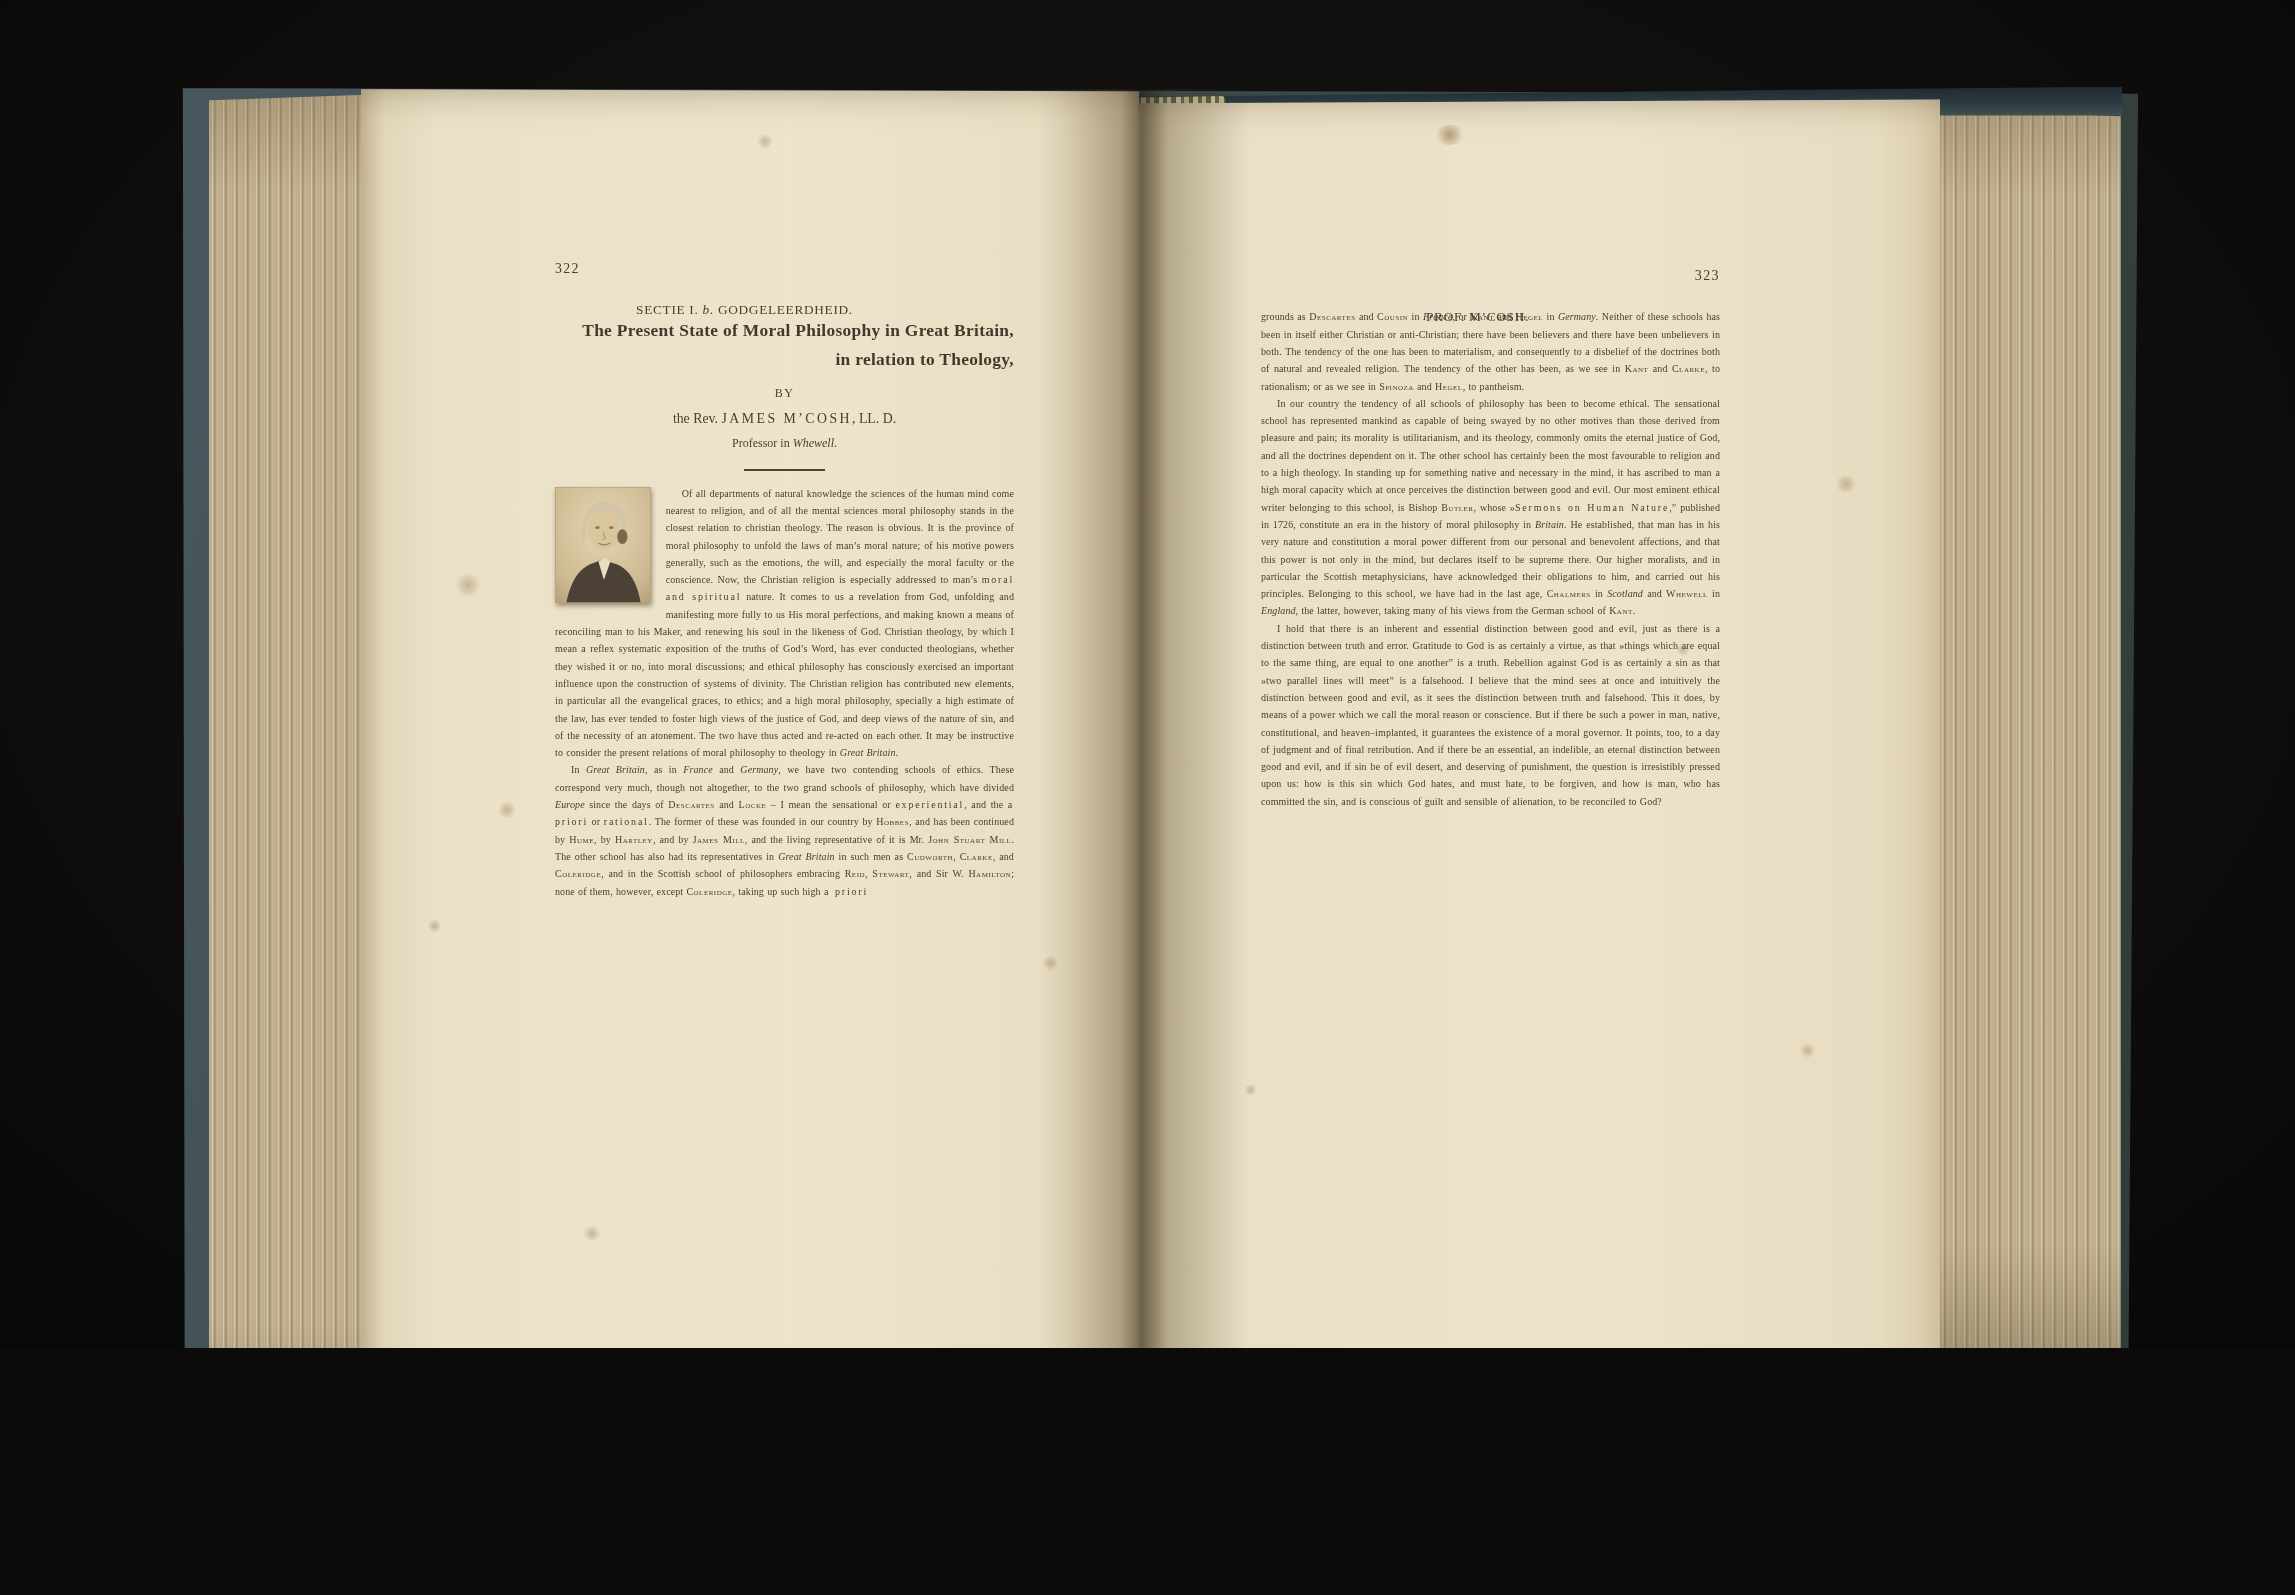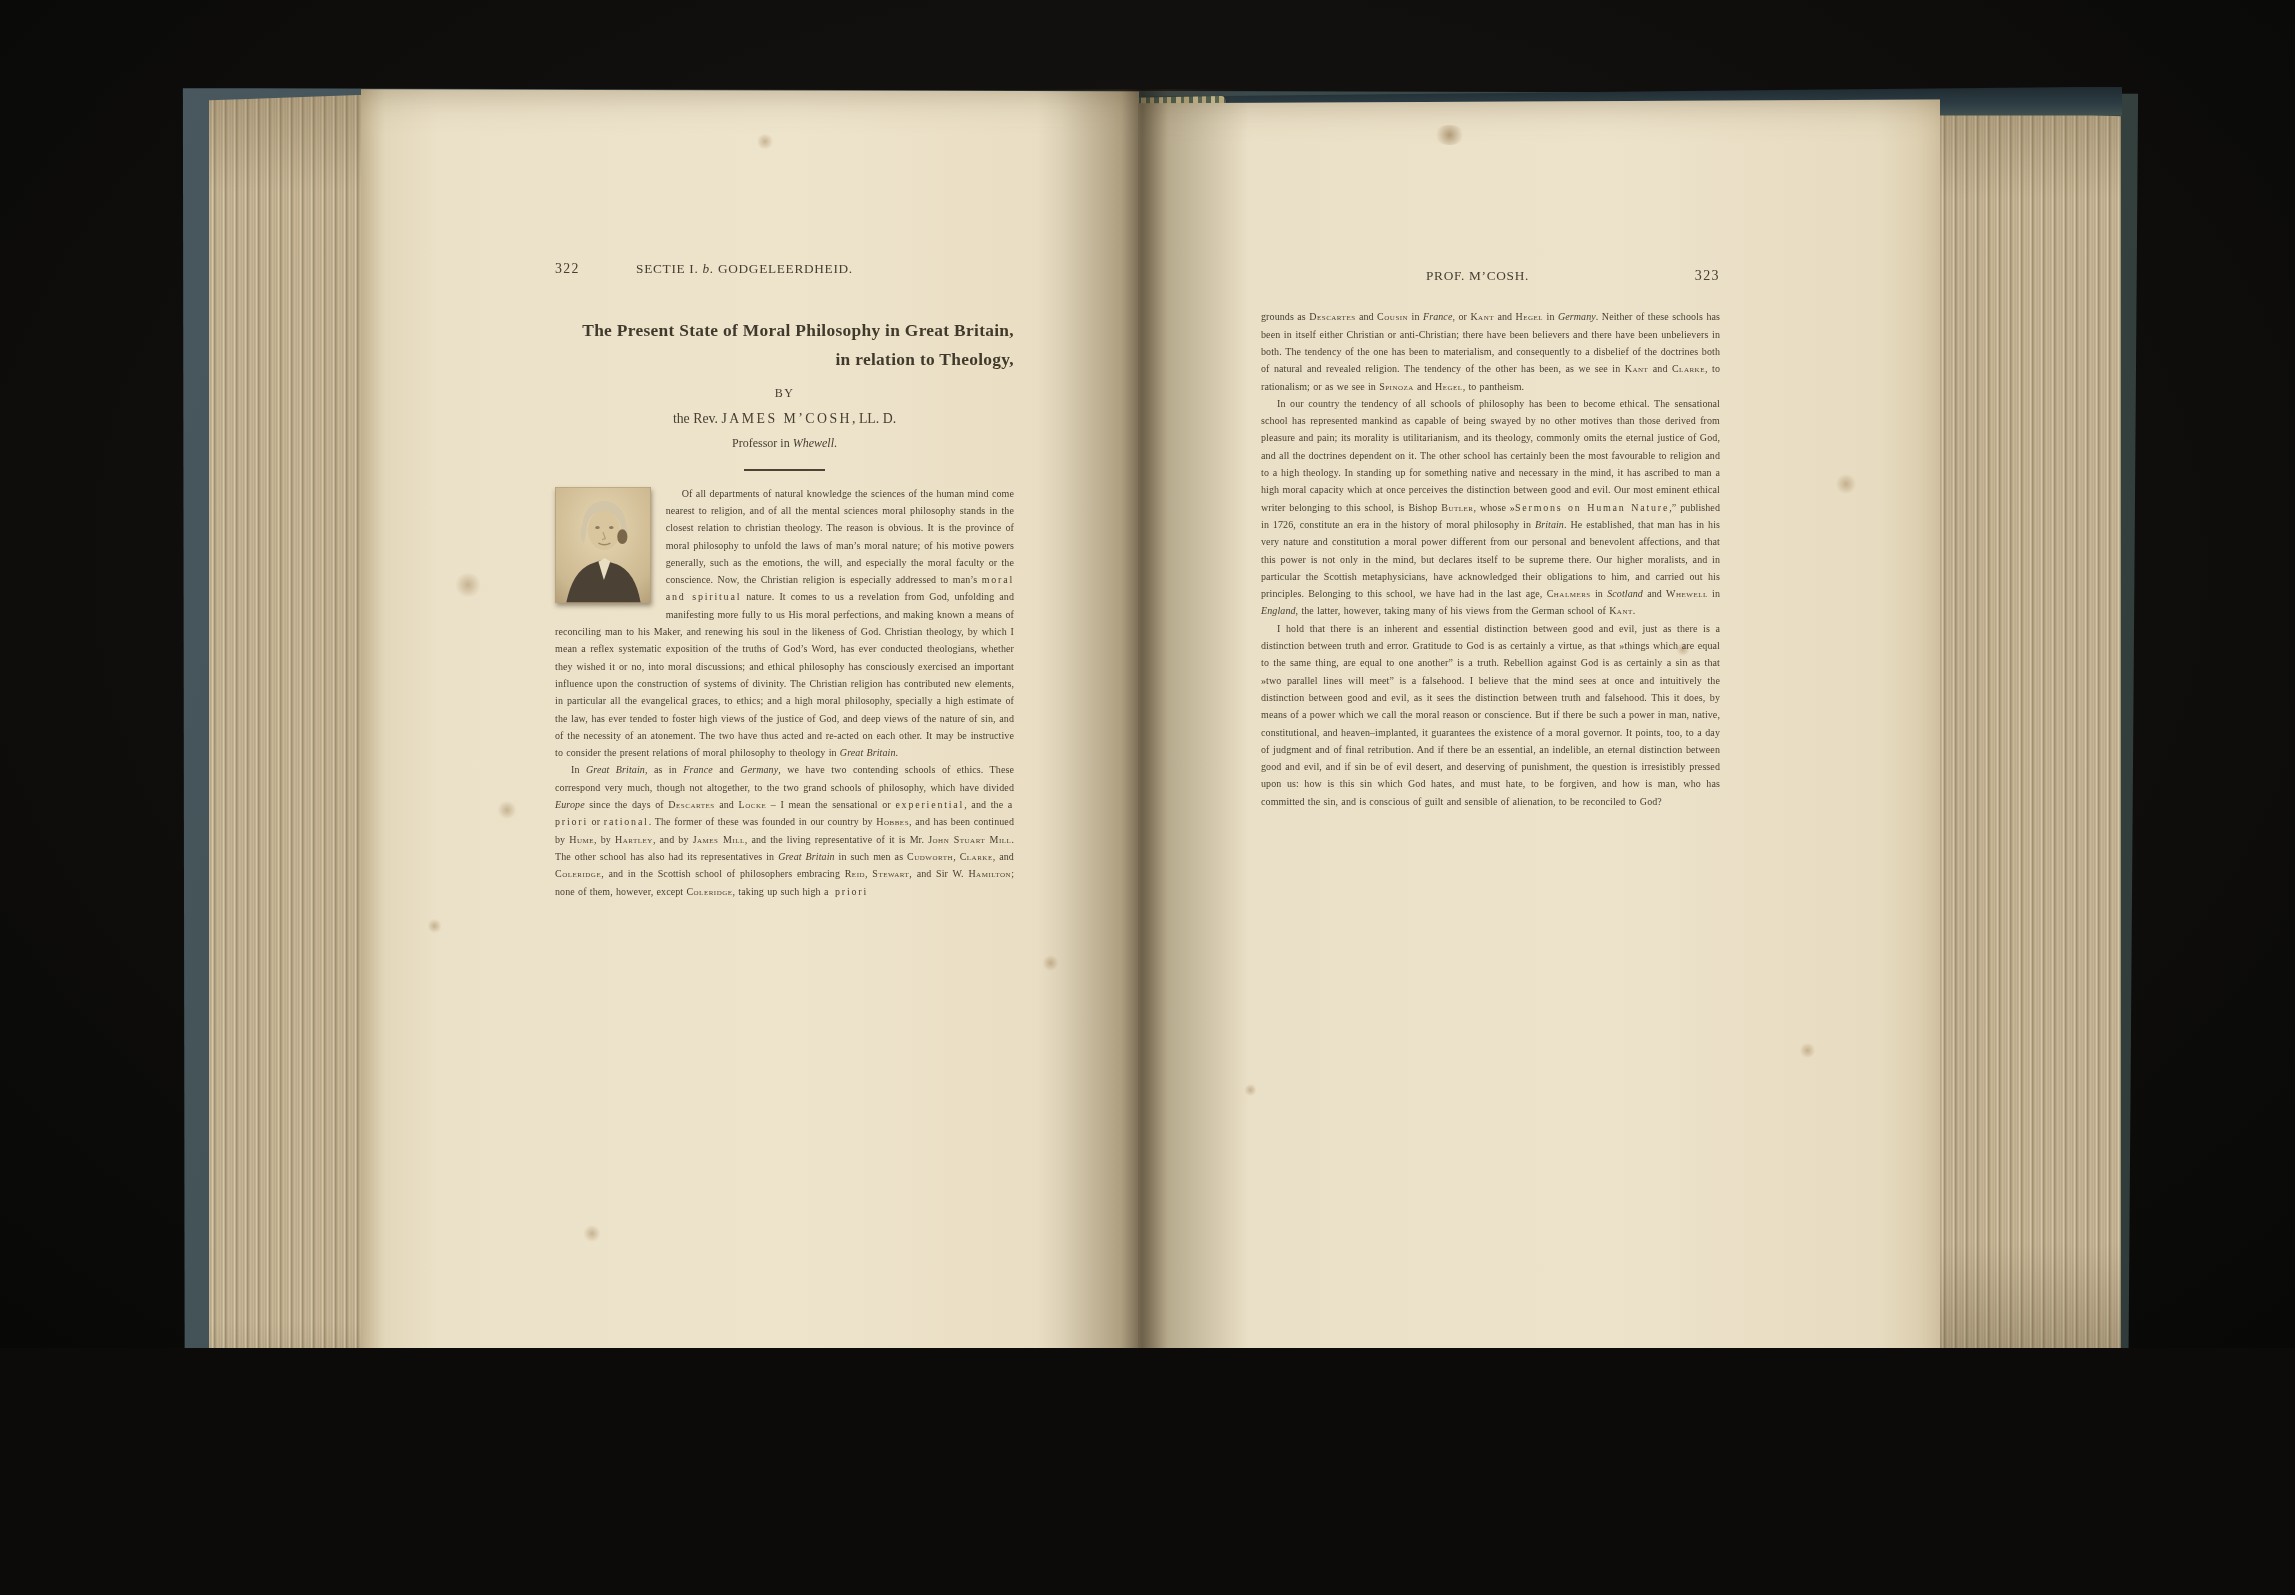--- a/index.html
+++ b/index.html
@@ -74,21 +74,21 @@
   .s10 { left: 1067px; top: 1003px; width: 13px; height: 12px; }
   .s11 { left: 579px; top: 53px; width: 18.4px; height: 14.7px; }
 
   .content { position: absolute; width: 459px; color: #463e30; }
   .content-left  { left: 378px; top: 180px; }
   .content-right { left: 1084px; top: 187px; }
 
   .pagehead { position: relative; height: 18.4px; font-size: 13.3px; letter-spacing: 0.7px; }
   .pagenum-left  { position: absolute; left: 0; top: 0; font-size: 13.8px; letter-spacing: 1.4px; }
   .pagenum-right { position: absolute; right: 0; top: 0; font-size: 14px; letter-spacing: 1.4px; }
-  .runhead { position: absolute; left: 0; right: 0; text-align: center; white-space: nowrap; }
+  .runhead { position: absolute; left: 0; right: 0; text-align: center; white-space: nowrap; margin-top: 41px; }
   .runhead-left  { transform: translateX(-40px); }
   .runhead-right { transform: translateX(-13px); }
 
   .article-head { margin-top: 37px; }
   .title { font-weight: 700; font-size: 17.4px; line-height: 29px; text-align: right; letter-spacing: 0.3px; color: #413a2c; }
   .by { text-align: center; font-size: 12px; letter-spacing: 1.3px; margin-top: 12px; }
   .author { text-align: center; font-size: 13.8px; margin-top: 10px; }
   .role { text-align: center; font-size: 12px; margin-top: 8.3px; }
   .rule { width: 81px; height: 1.8px; background: #4c4335; margin: 18.4px auto 0; }
 

